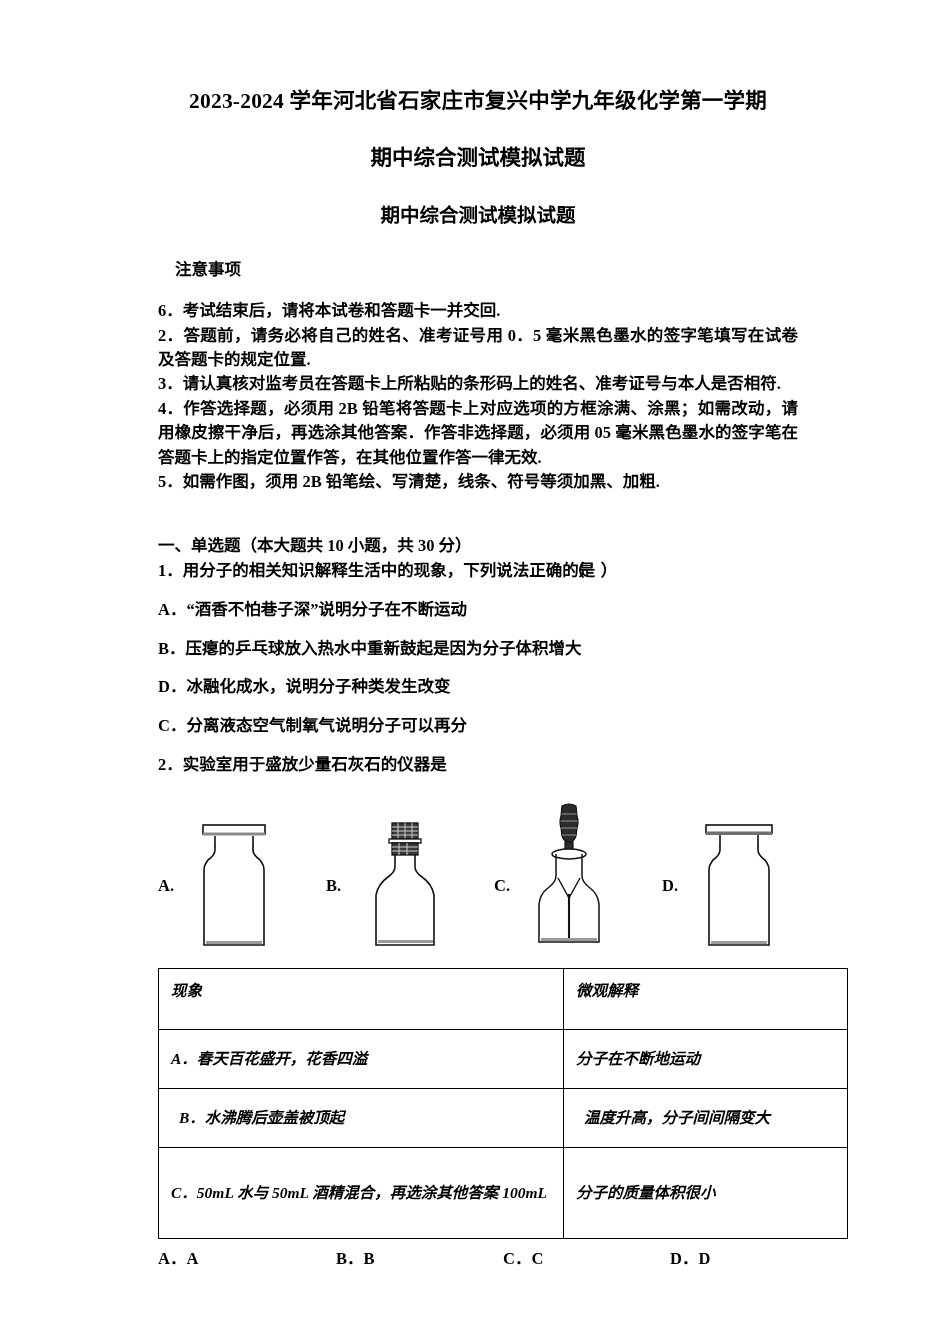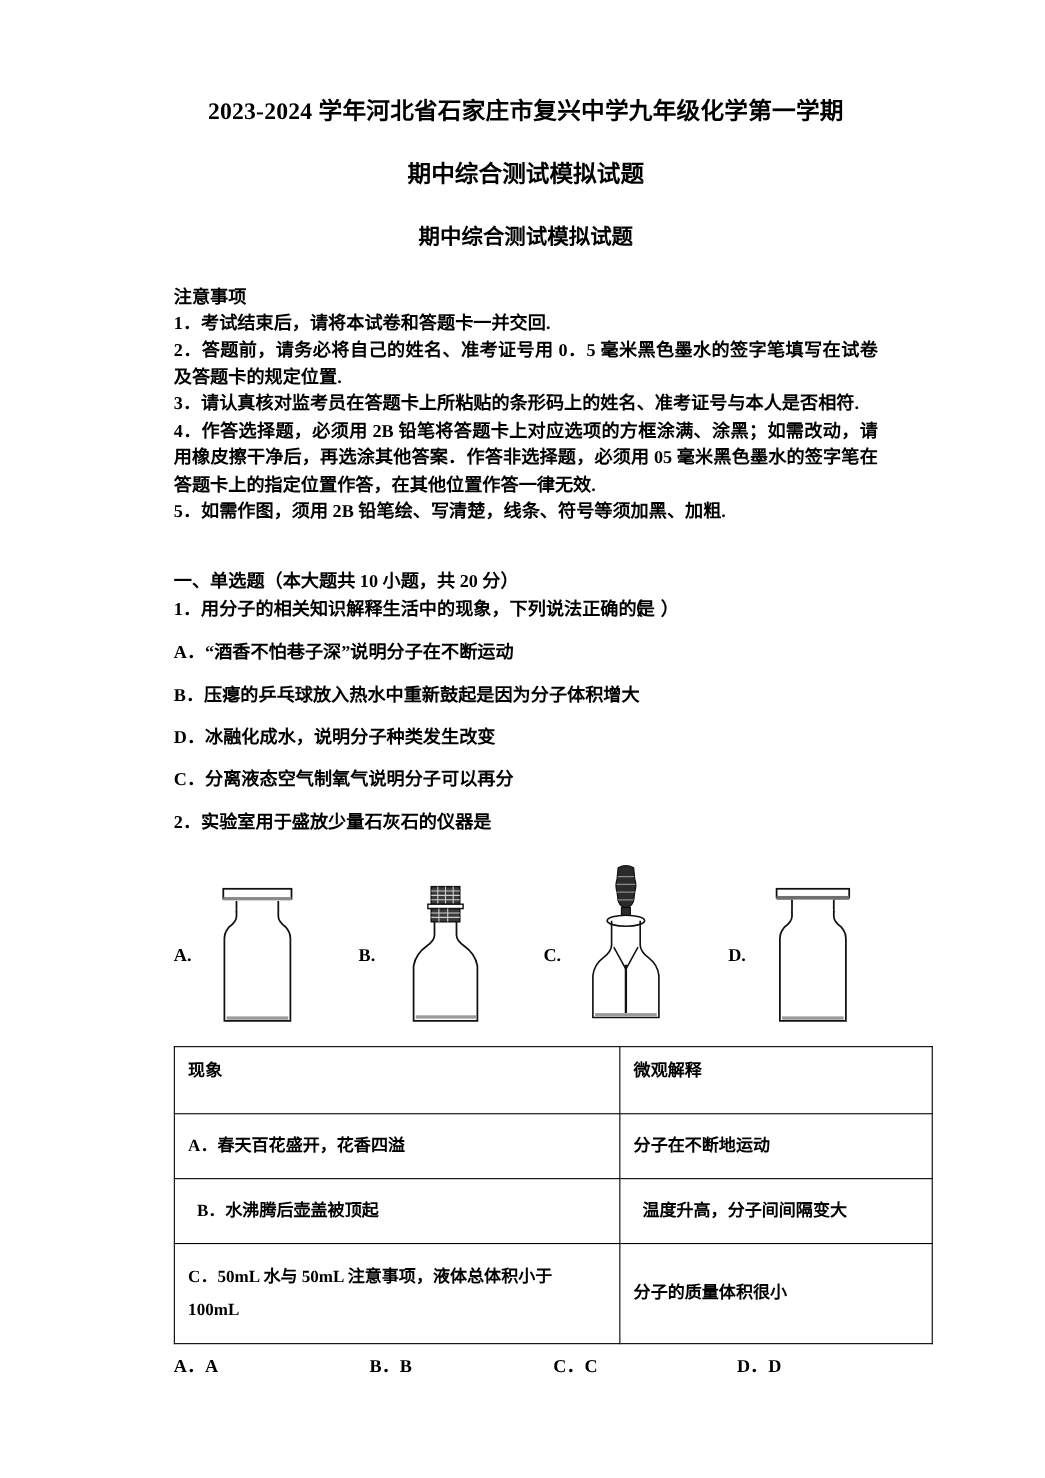--- a/index.html
+++ b/index.html
@@ -58,21 +58,21 @@
   }
 
   
   .notice {
     margin-top: 30px;
   }
   .notice-head {
     font-weight: bold;
     font-size: 16.5px;
     line-height: 1.48;
-    margin: 0;
+    margin: 17px;
   }
   .notice-item {
     font-weight: bold;
     font-size: 16.5px;
     line-height: 1.48;
     margin: 0;
     text-align: justify;
     text-justify: inter-ideograph;
   }
 
@@ -129,20 +129,21 @@
     position: absolute;
     bottom: 0;
   }
 
   
   .tbl {
     border-collapse: collapse;
     width: 640px;
     margin-top: 14px;
     table-layout: fixed;
+    font-style: italic;
   }
   .tbl td {
     border: 1px solid #000000;
     padding: 9px 12px;
     font-weight: bold;
     font-size: 15.5px;
     line-height: 1.9;
     vertical-align: middle;
   }
   .tbl td.c1 { width: 380px; }
@@ -174,28 +175,28 @@
 
 <div class="page">
   <div class="content">
 
     <h1 class="title-1">2023-2024 学年河北省石家庄市复兴中学九年级化学第一学期</h1>
     <h1 class="title-2">期中综合测试模拟试题</h1>
     <h2 class="title-3">期中综合测试模拟试题</h2>
 
     <div class="notice">
       <p class="notice-head">注意事项</p>
-      <p class="notice-item">1．考试结束后，请将本试卷和答题卡一并交回.</p>
+      <p class="notice-item">6．考试结束后，请将本试卷和答题卡一并交回.</p>
       <p class="notice-item">2．答题前，请务必将自己的姓名、准考证号用 0．5 毫米黑色墨水的签字笔填写在试卷及答题卡的规定位置.</p>
       <p class="notice-item">3．请认真核对监考员在答题卡上所粘贴的条形码上的姓名、准考证号与本人是否相符.</p>
       <p class="notice-item">4．作答选择题，必须用 2B 铅笔将答题卡上对应选项的方框涂满、涂黑；如需改动，请用橡皮擦干净后，再选涂其他答案．作答非选择题，必须用 05 毫米黑色墨水的签字笔在答题卡上的指定位置作答，在其他位置作答一律无效.</p>
       <p class="notice-item">5．如需作图，须用 2B 铅笔绘、写清楚，线条、符号等须加黑、加粗.</p>
     </div>
 
-    <p class="section-head">一、单选题（本大题共 10 小题，共 20 分）</p>
+    <p class="section-head">一、单选题（本大题共 10 小题，共 30 分）</p>
 
     <p class="q-stem">
       <span>1．用分子的相关知识解释生活中的现象，下列说法正确的是</span>
       <span class="marker">（  ）</span>
     </p>
     <p class="opt">A．“酒香不怕巷子深”说明分子在不断运动</p>
     <p class="opt">B．压瘪的乒乓球放入热水中重新鼓起是因为分子体积增大</p>
     <p class="opt">D．冰融化成水，说明分子种类发生改变</p>
     <p class="opt">C．分离液态空气制氧气说明分子可以再分</p>
 
@@ -312,21 +313,21 @@
         </tr>
         <tr class="r-a">
           <td class="c1">A．春天百花盛开，花香四溢</td>
           <td class="c2">分子在不断地运动</td>
         </tr>
         <tr class="r-b">
           <td class="c1">B．水沸腾后壶盖被顶起</td>
           <td class="c2">温度升高，分子间间隔变大</td>
         </tr>
         <tr class="r-c">
-          <td class="c1 cell-two-line">C．50mL 水与 50mL 注意事项，液体总体积小于 100mL</td>
+          <td class="c1 cell-two-line">C．50mL 水与 50mL 酒精混合，再选涂其他答案 100mL</td>
           <td class="c2">分子的质量体积很小</td>
         </tr>
       </tbody>
     </table>
 
     <div class="ans-row">
       <span class="ans-a">A．A</span>
       <span class="ans-b">B．B</span>
       <span class="ans-c">C．C</span>
       <span class="ans-d">D．D</span>

